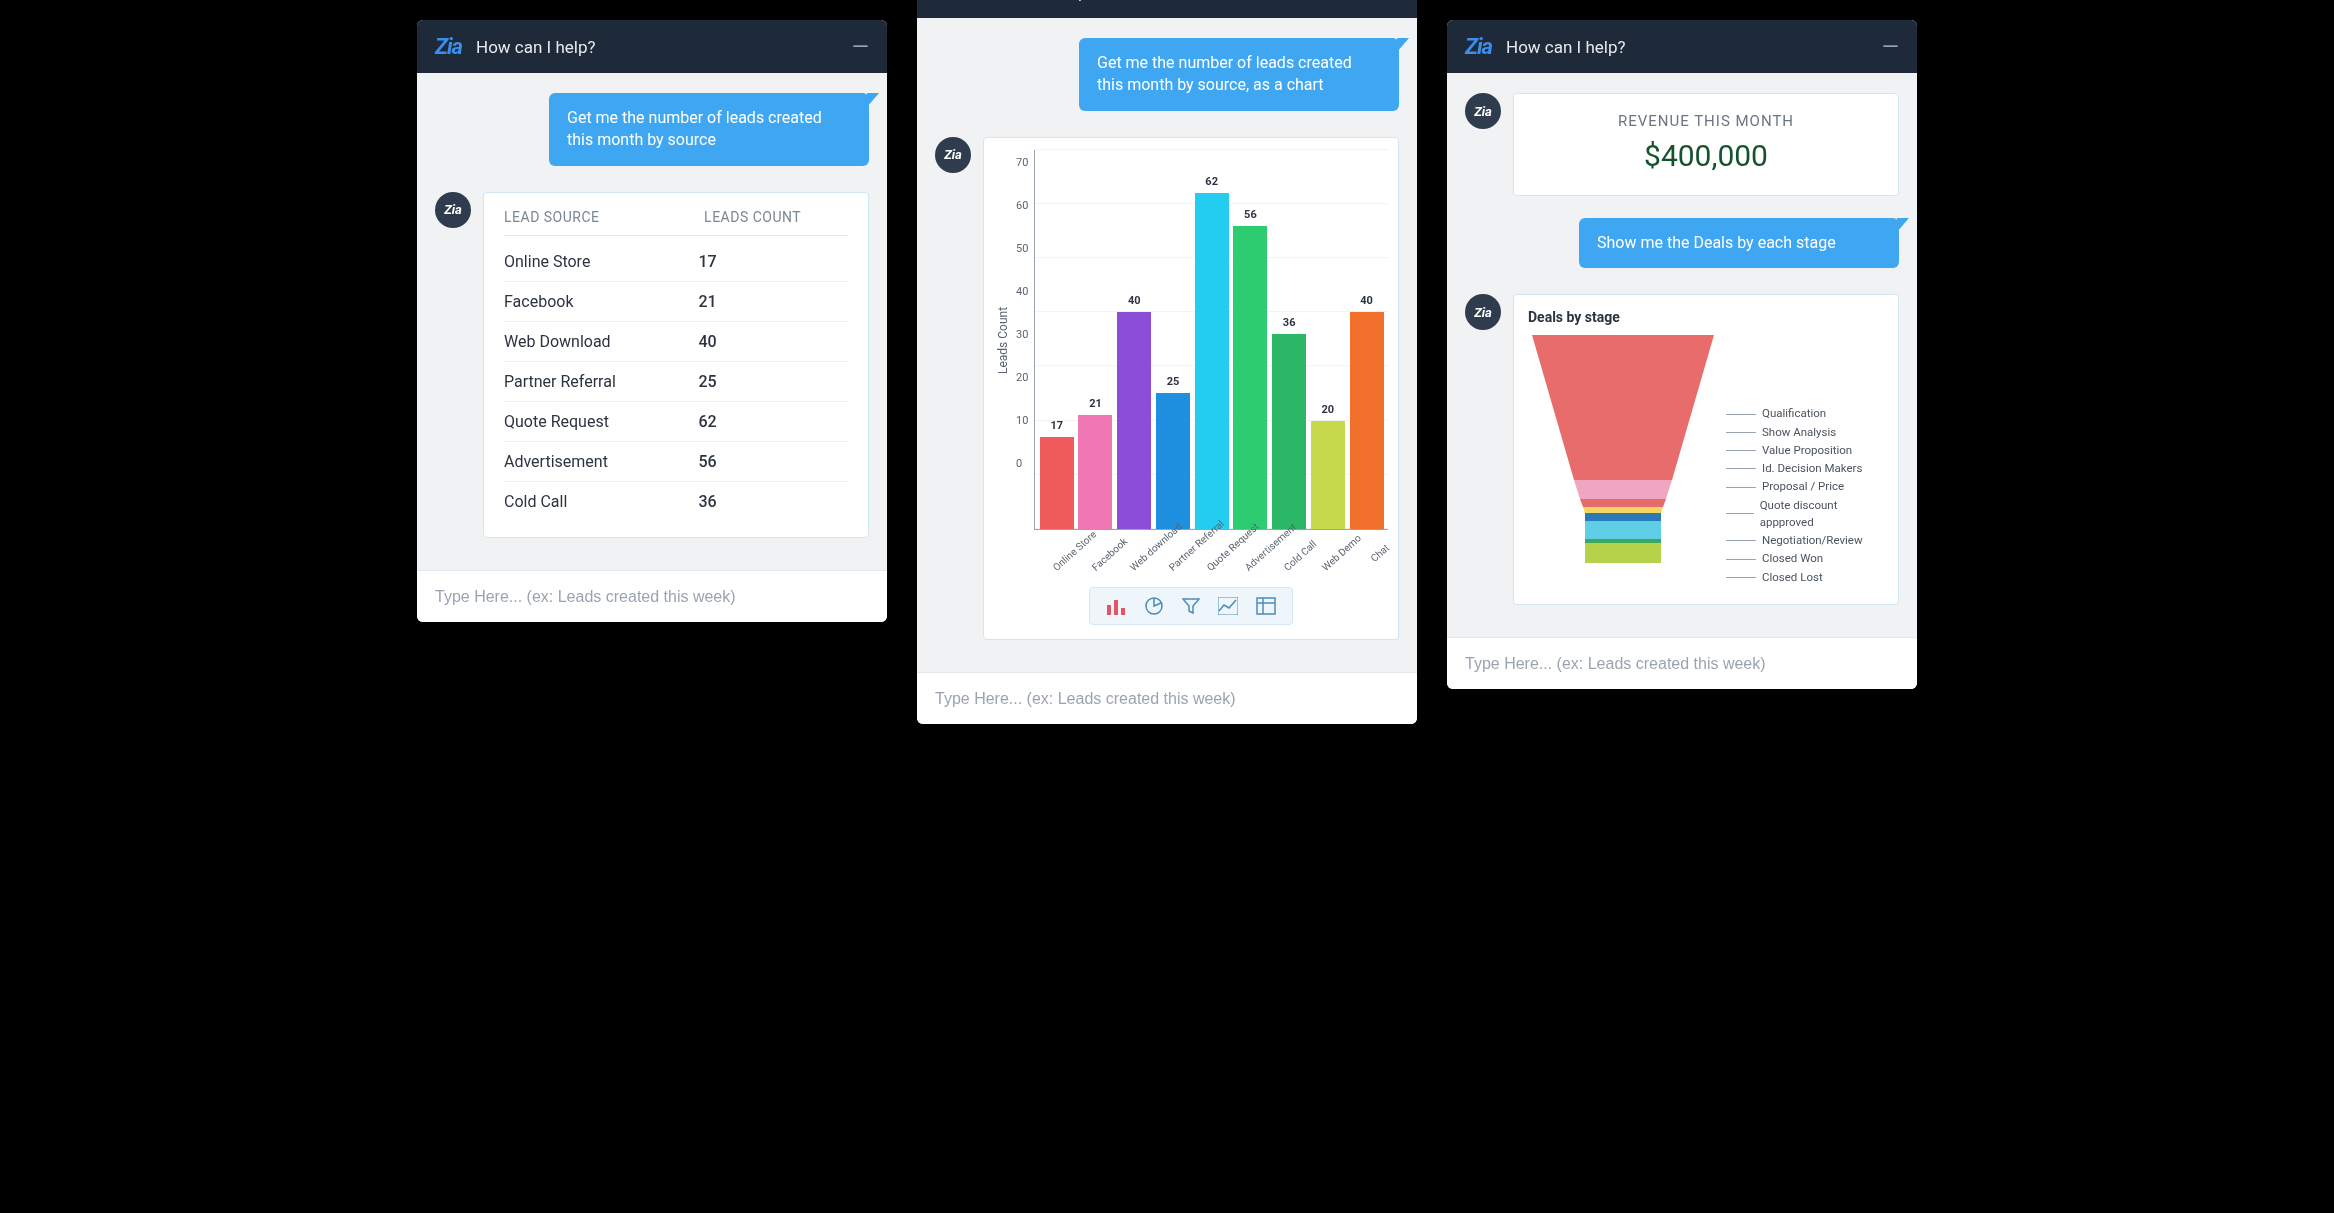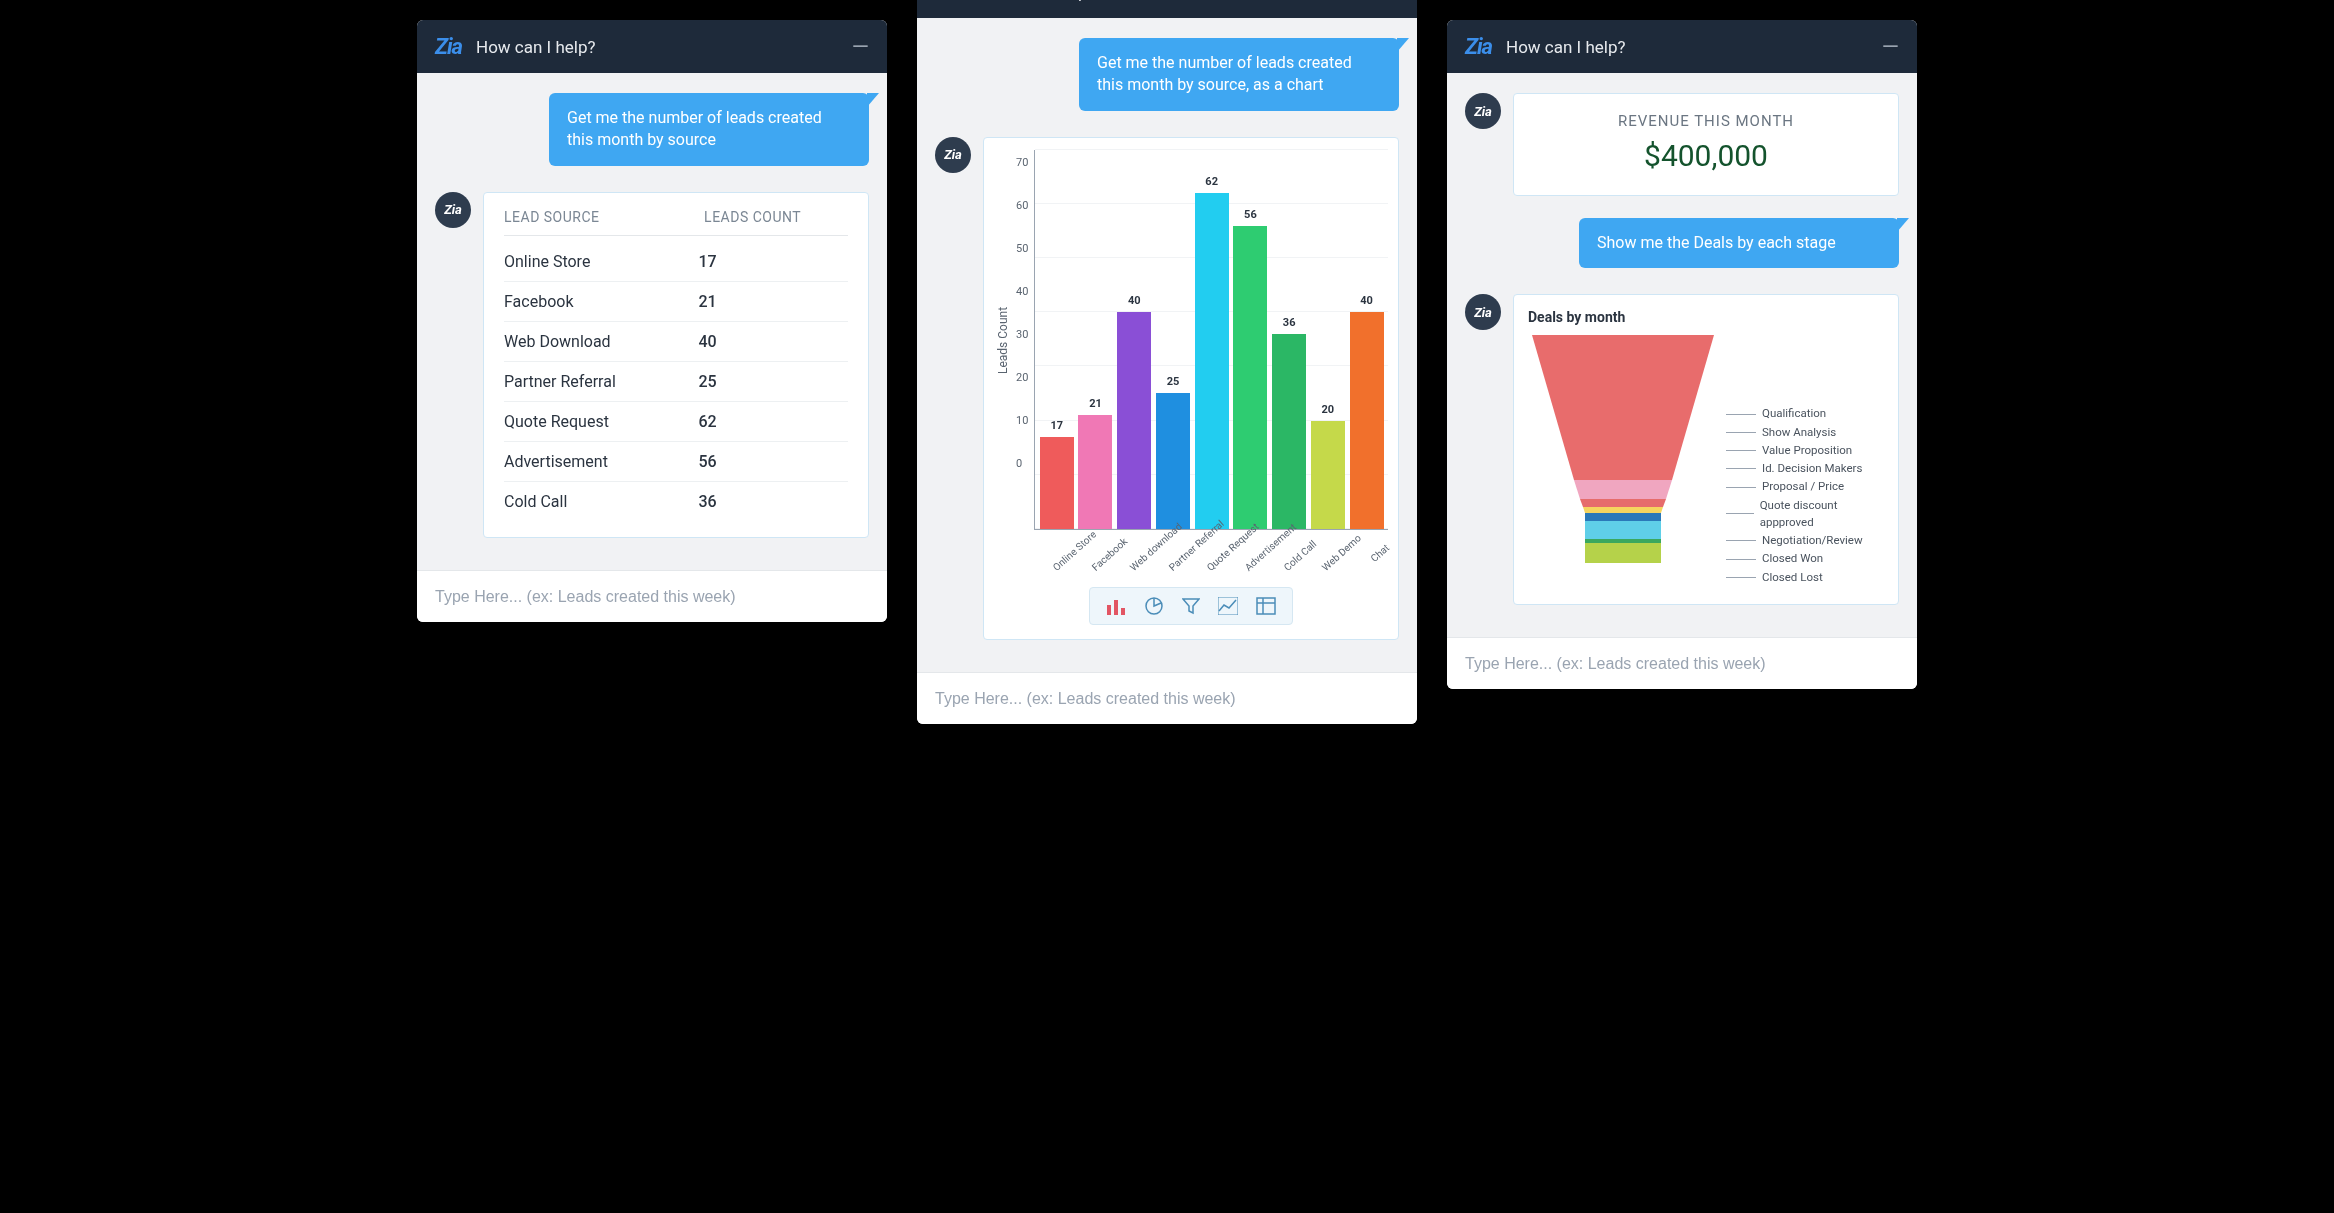--- a/index.html
+++ b/index.html
@@ -448,21 +448,21 @@
       <div class="bot-avatar">Zia</div>
       <div class="bot-card revenue-card">
         <div class="revenue-title">REVENUE THIS MONTH</div>
         <div class="revenue-value">$400,000</div>
       </div>
     </div>
     <div class="user-msg">Show me the Deals by each stage</div>
     <div class="bot-row">
       <div class="bot-avatar">Zia</div>
       <div class="bot-card funnel-card">
-        <div class="funnel-title">Deals by month</div>
+        <div class="funnel-title">Deals by stage</div>
         <div class="funnel-wrap">
           <svg class="funnel-svg" viewBox="0 0 190 230">
             <polygon points="4,0 186,0 144,145 46,145" fill="#e86c6c"></polygon>
             <polygon points="46,145 144,145 138,164 52,164" fill="#f0a6c0"></polygon>
             <polygon points="52,164 138,164 135,172 55,172" fill="#e66c6c"></polygon>
             <polygon points="55,172 135,172 133,178 57,178" fill="#f5d55f"></polygon>
             <polygon points="57,178 133,178 133,186 57,186" fill="#2a79b9"></polygon>
             <polygon points="57,186 133,186 133,204 57,204" fill="#5fcfe8"></polygon>
             <polygon points="57,204 133,204 133,208 57,208" fill="#3aa85e"></polygon>
             <polygon points="57,208 133,208 133,228 57,228" fill="#b5d24a"></polygon>

